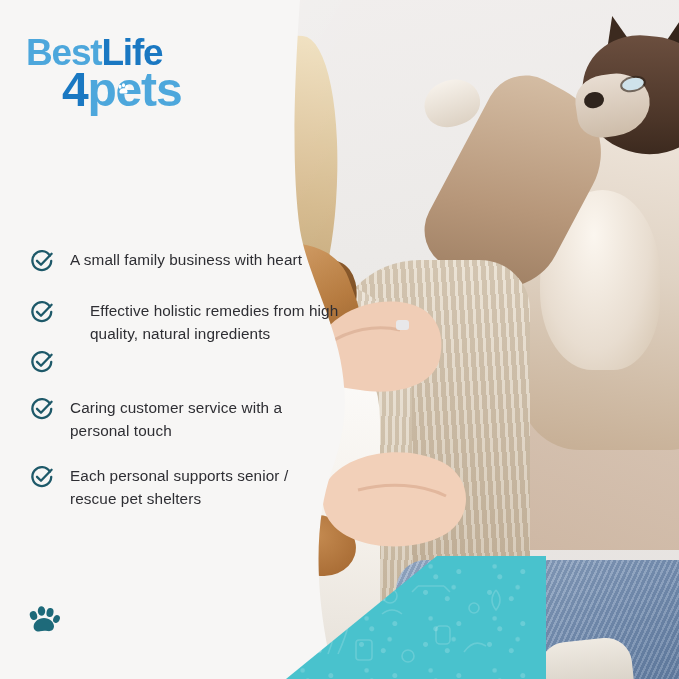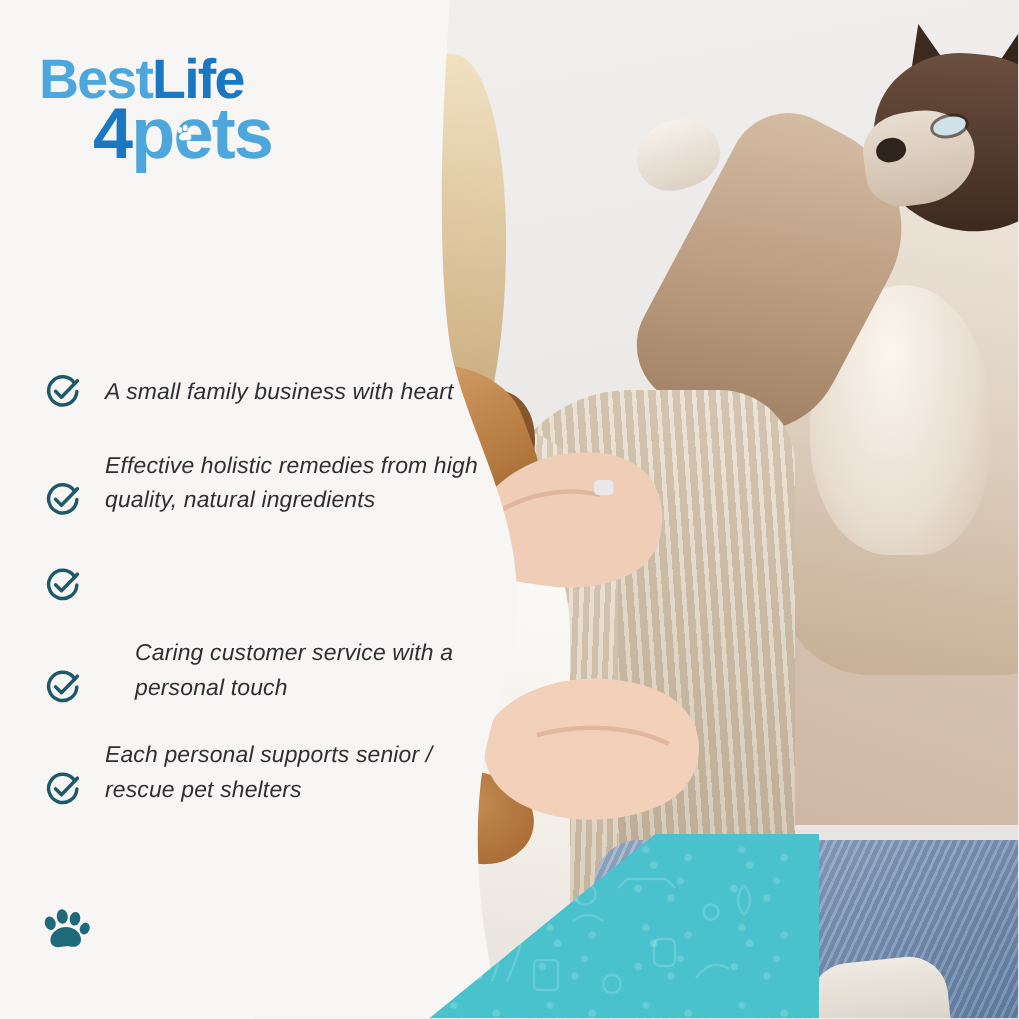--- a/index.html
+++ b/index.html
@@ -201,25 +201,25 @@
     margin-left:36px; position:relative; }
   .lg-light { color:#4da7dc; }
   .lg-dark  { color:#1a78c2; }
   .logo-paw { position:absolute; left:54px; top:11px; width:15px; height:14px; }
 
   .headline { position:absolute; left:31px; top:162px; width:300px;
     color:#1e5969; font-size:28.5px; font-weight:700; letter-spacing:.2px;
     line-height:34px; text-transform:uppercase; }
 
   .bullets { position:absolute; left:30px; top:248px; width:320px; }
-  .bullet { display:flex; align-items:flex-end; margin-bottom:22px;font-style:italic; }
+  .bullet { display:flex; align-items:flex-start; margin-bottom:22px; }
   .bullet:nth-child(1){ margin-bottom:26px; }
-  .bullet:nth-child(2){ margin-bottom:32px; }
+  .bullet:nth-child(2){ margin-bottom:4px;gap:20px; }
   .bullet:nth-child(3){ margin-bottom:22px; }
-  .bullet:nth-child(4){ margin-bottom:22px;gap:20px; }
+  .bullet:nth-child(4){ margin-bottom:22px; }
   .check { flex:0 0 auto; width:24px; height:24px; margin-right:16px; margin-top:1px; }
   .btext { color:#2e2e33; font-size:15.3px; line-height:23px; letter-spacing:.1px;
     max-width:268px; }
 
   .paw-bottom { position:absolute; left:26px; top:604px; width:36px; height:34px; }
 </style>
 </head>
 <body>
 
 <div class="canvas">

